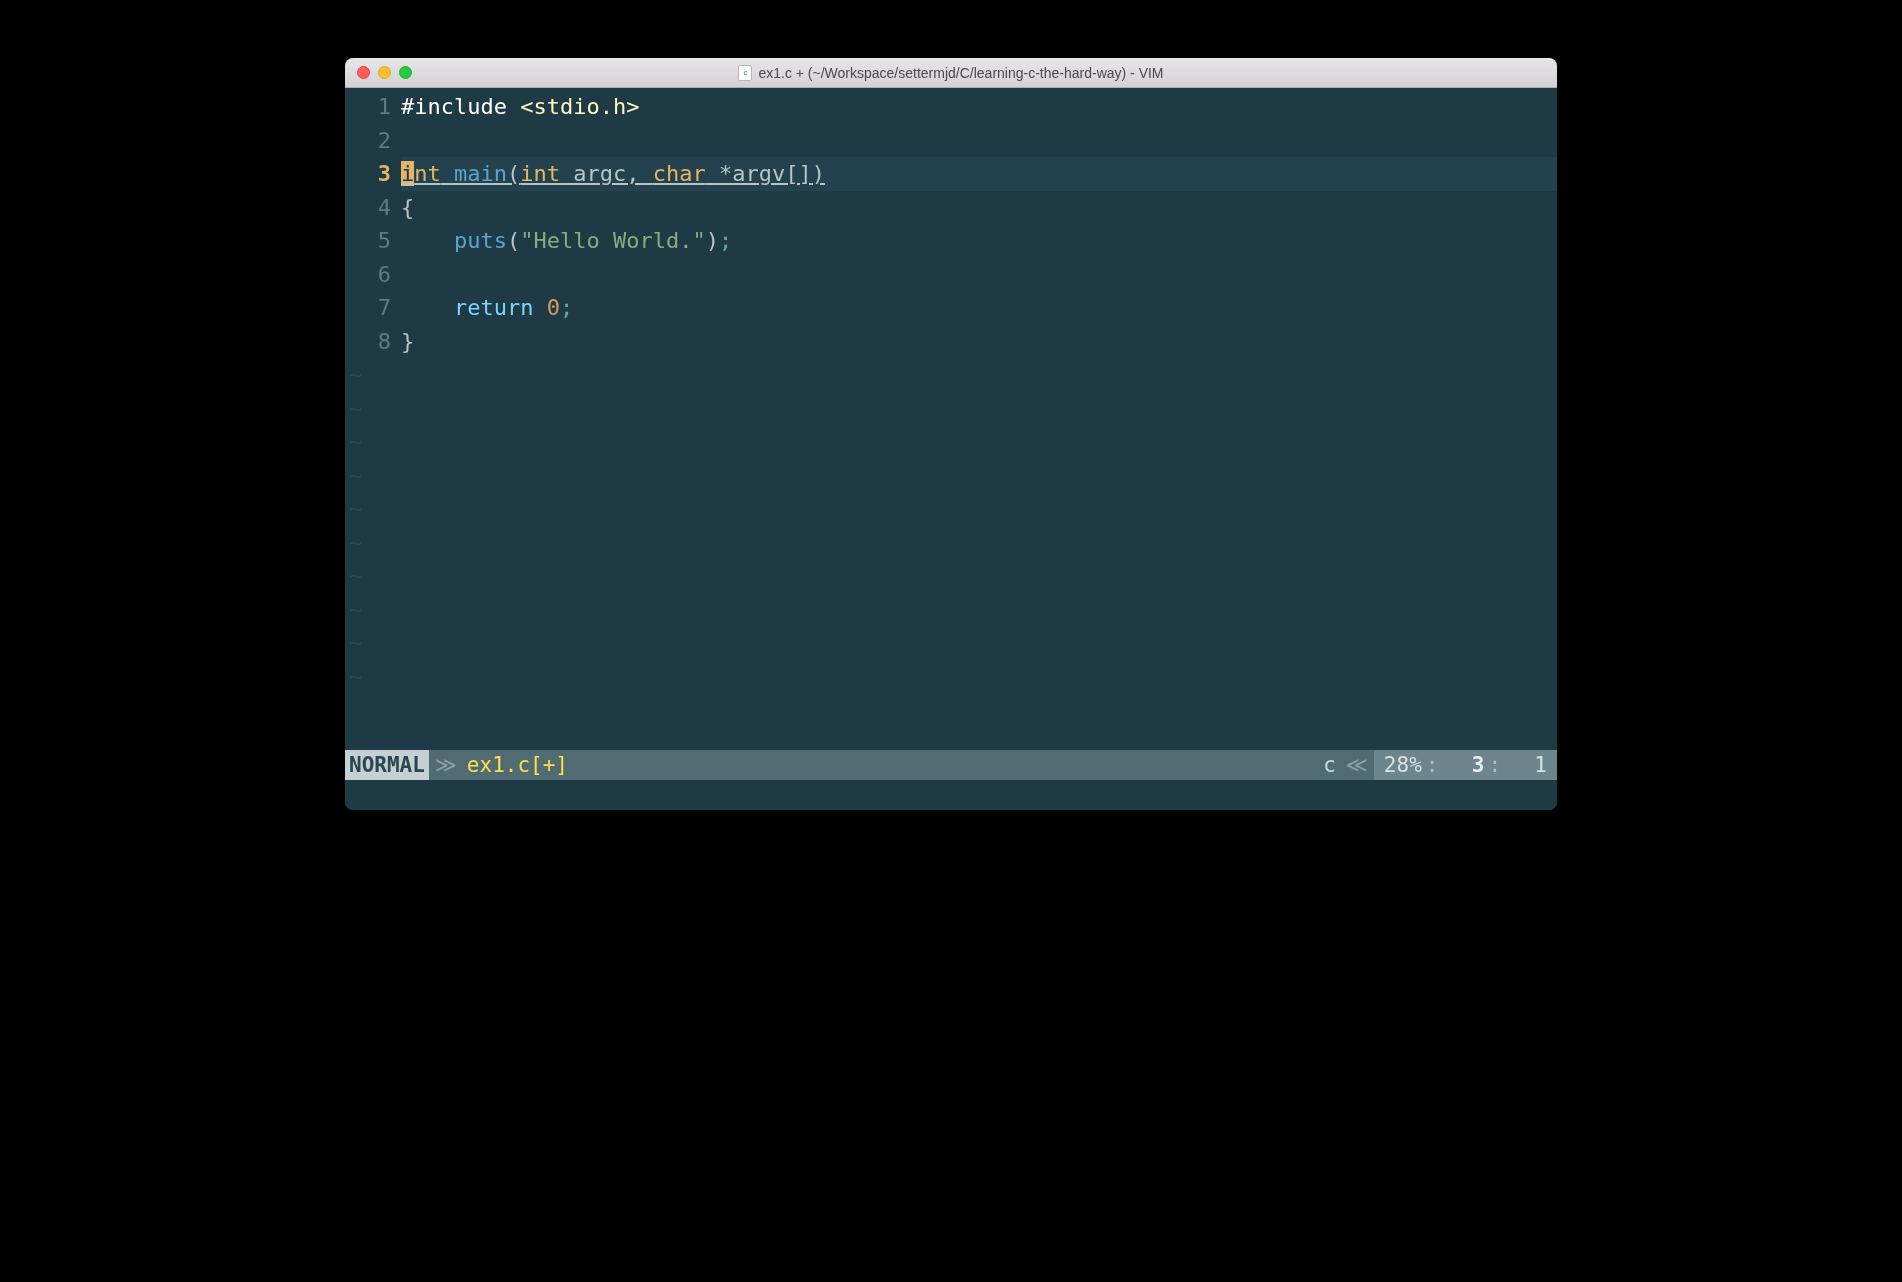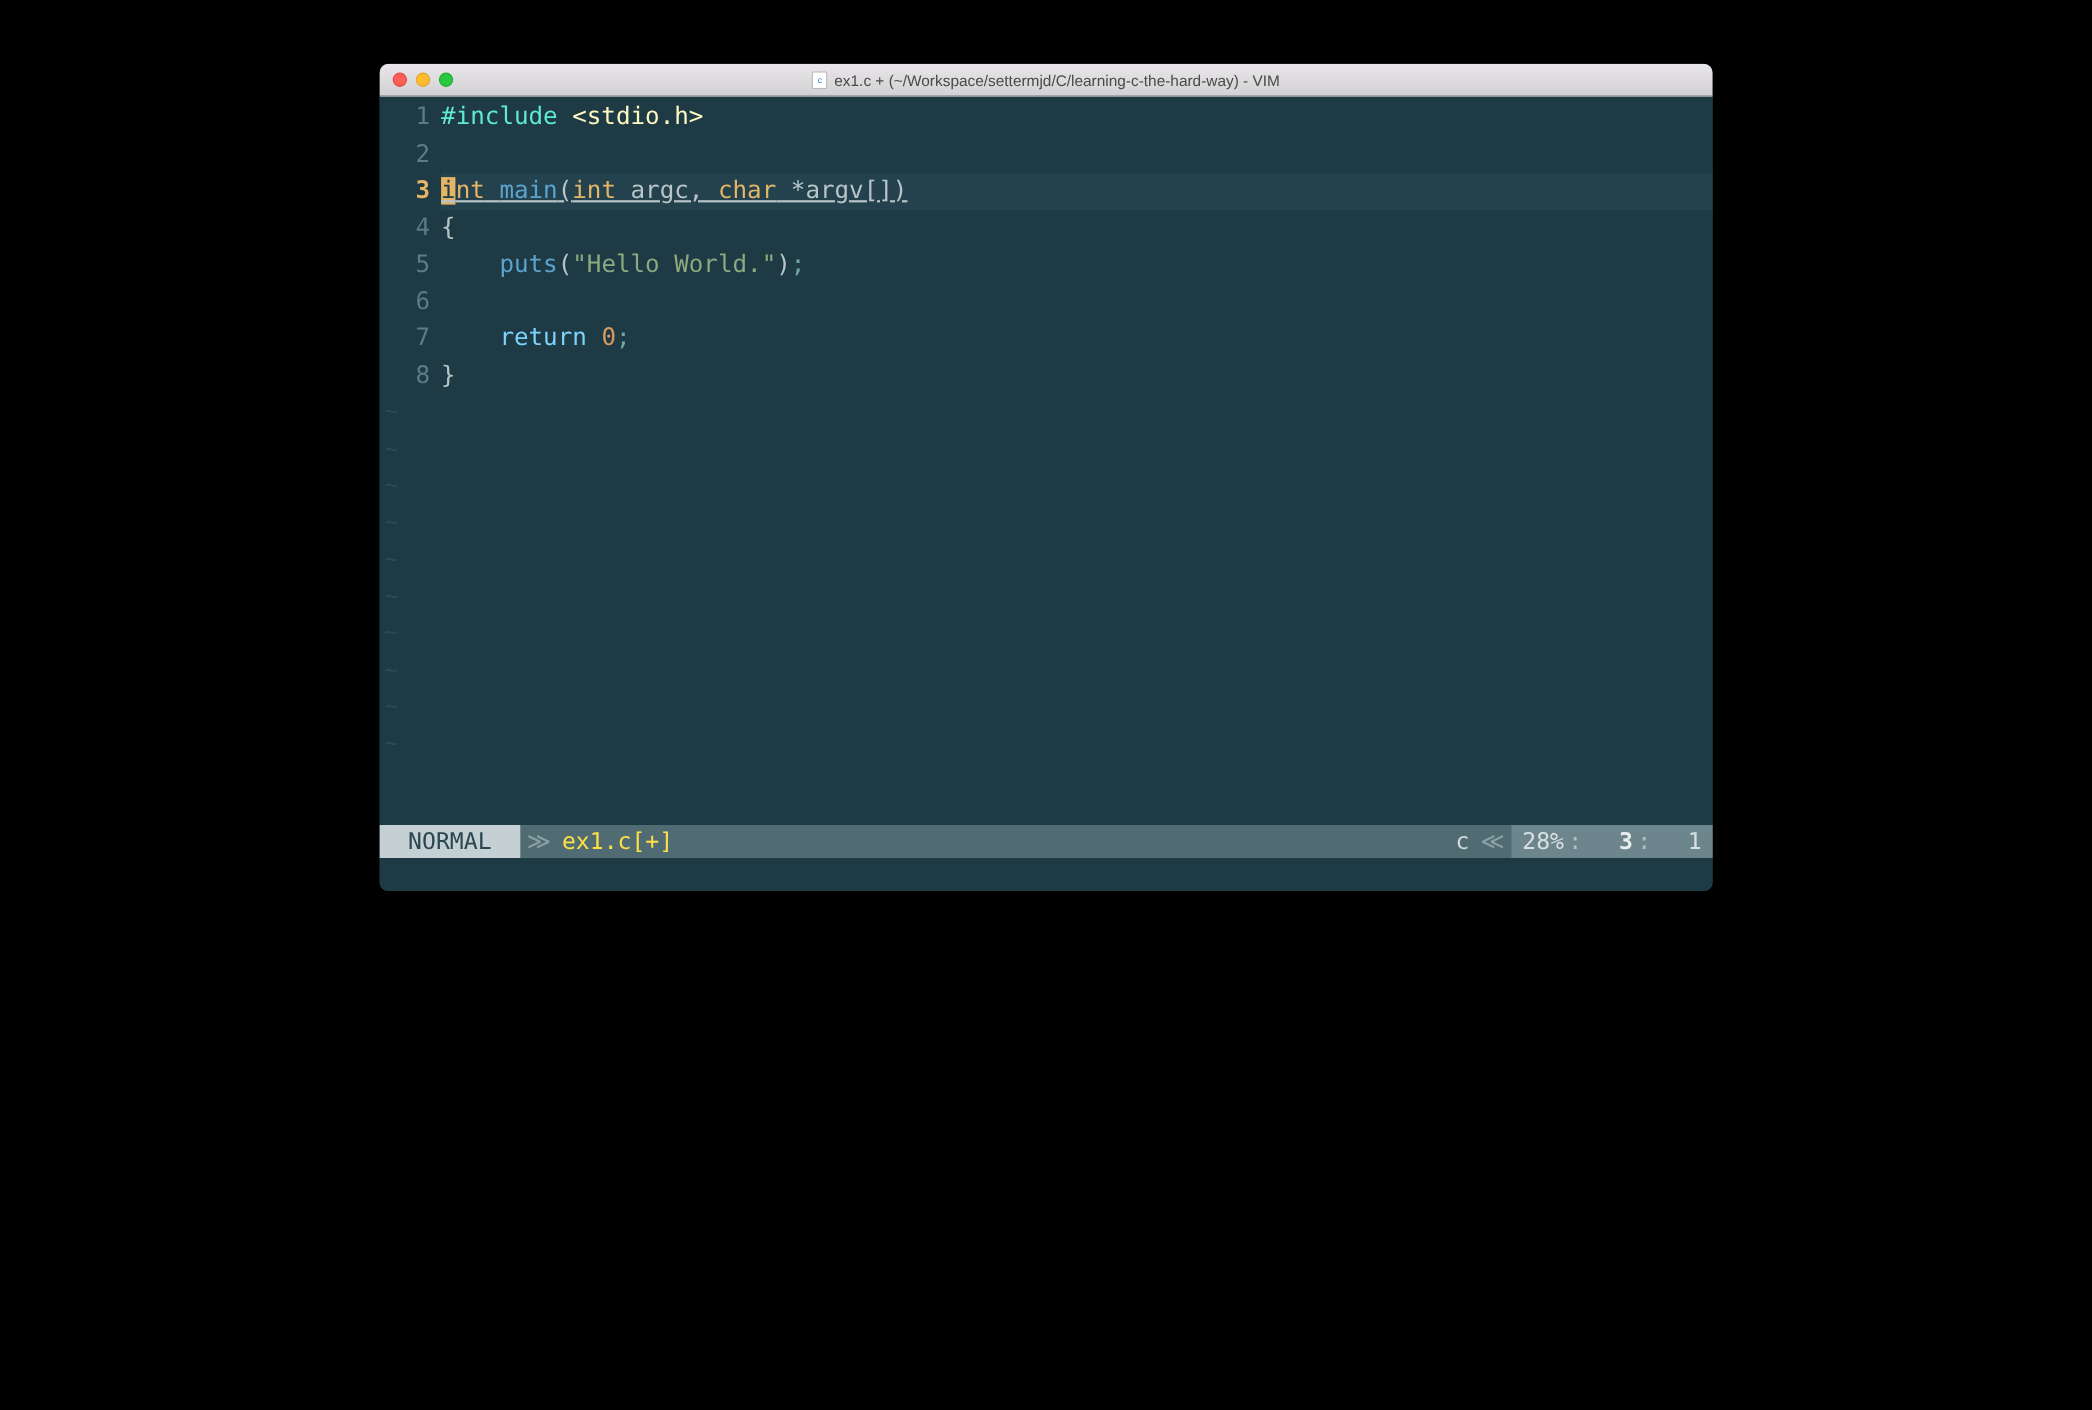--- a/index.html
+++ b/index.html
@@ -94,43 +94,43 @@
   }
   .code .line { height: 33.5px; display: block; }
   .code .current-line {
     background: #24424d;
     text-decoration: underline;
   }
   .cursor {
     background: #e5b567;
     color: #1e3a44;
   }
-  .c-pre { color: #5eead4; margin-top: 45px; }
+  .c-pre { color: #ffffff; margin-top: 45px; }
   .c-inc { color: #fef9c3; }
   .c-type { color: #e5b567; }
   .c-func { color: #5ba4cf; }
   .c-str { color: #8fa97f; }
   .c-ret { color: #7dd3fc; }
   .c-num { color: #d99a5e; }
   .c-punct { color: #6fa7a7; }
   .c-paren { color: #b8c4c8; }
 
   .statusbar {
     height: 30px;
     background: #516b73;
     display: flex;
     align-items: center;
     font-size: 21px;
     color: #c0cfd3;
   }
   .mode-block {
     background: #c4d0d4;
     color: #2b4650;
-    font-weight: normal;
-    padding: 0 26px;
+    font-weight: bold;
+    padding: 0 4px;
     height: 100%;
     display: flex;
     align-items: center;
   }
   .sep-r { color: #8ba0a7; padding: 0 6px; }
   .sep-l { color: #8ba0a7; padding: 0 6px; }
   .sb-filename { color: #fde047; padding-left: 4px;}
   .sb-spacer { flex: 1; }
   .sb-ft { color: #cdd9dc; padding-right: 4px;}
   .pos-block {

